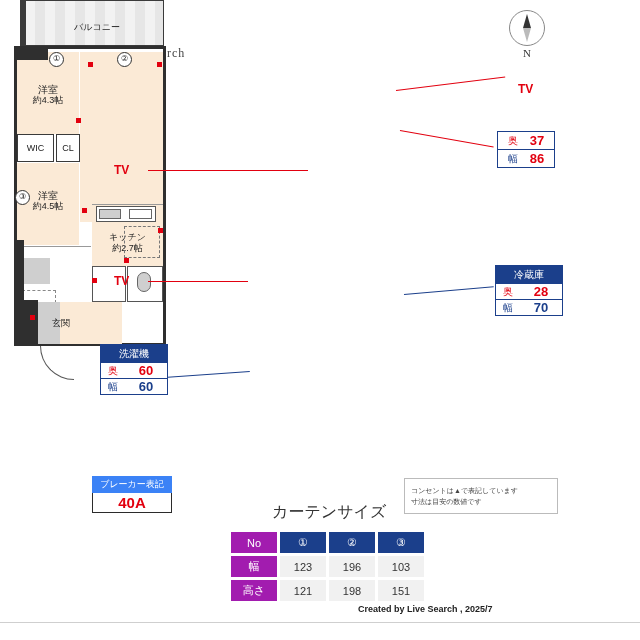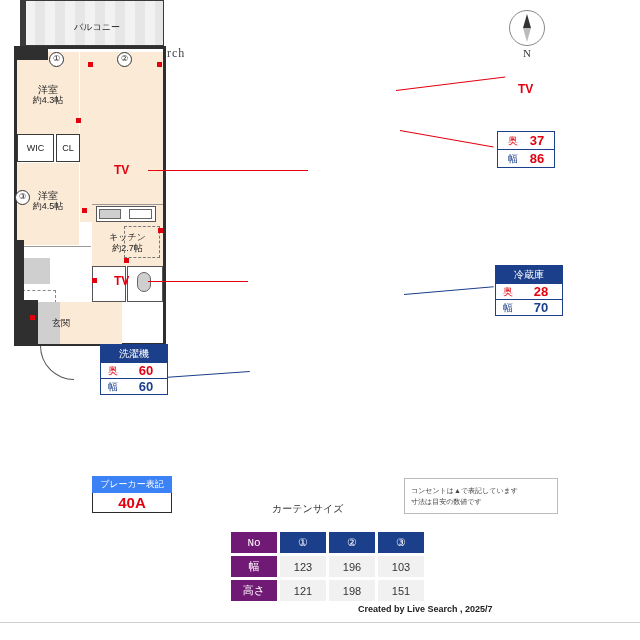--- a/index.html
+++ b/index.html
@@ -67,24 +67,24 @@
   
   .line{position:absolute;height:1px;background:#e2000f;}
   .line-b{position:absolute;height:1px;background:#1b3f8b;}
 
   
   .breaker{left:92px;top:476px;width:80px;}
   .breaker .hd{background:#3b82f6;color:#fff;font-size:9px;text-align:center;padding:2px 0;}
   .breaker .bd{border:1px solid #2b2b2b;border-top:none;text-align:center;color:#e2000f;font-size:15px;font-weight:bold;padding:1px 0;}
 
   
-  .curtain-title{left:272px;top:502px;font-size:10px;color:#333;}
+  .curtain-title{left:272px;top:502px;font-size:16px;color:#333;}
   .ctable{left:228px;top:529px;border-collapse:separate;border-spacing:3px;}
   .ctable td{width:44px;height:19px;text-align:center;font-size:11px;}
-  .ctable td.hd{background:#701a75;color:#fff;font-size:11px;font-family:Liberation Mono, monospace;}
+  .ctable td.hd{background:#a21caf;color:#fff;font-size:11px;}
   .ctable td.val{background:#f1f1f1;color:#333;}
   .ctable td.num{background:#1b3f8b;color:#fff;border-radius:0;}
 
   
   .note{left:404px;top:478px;width:140px;border:1px solid #bbb;background:#fff;
         font-size:7px;color:#444;line-height:11px;padding:6px 6px;}
 
   
   .footer{left:358px;top:604px;font-size:9px;color:#222;font-weight:bold;}
   .hr{left:0;top:622px;width:640px;height:1px;background:#cfcfcf;}

